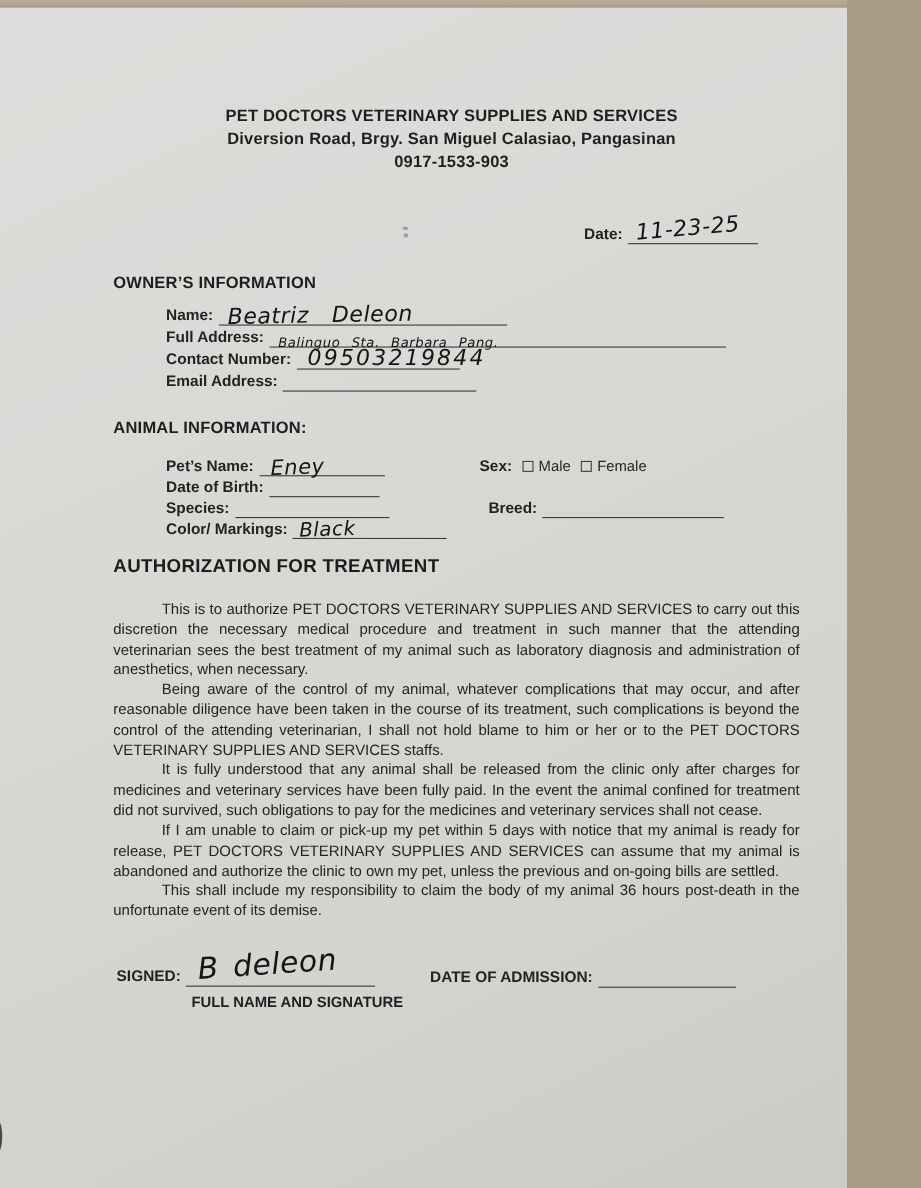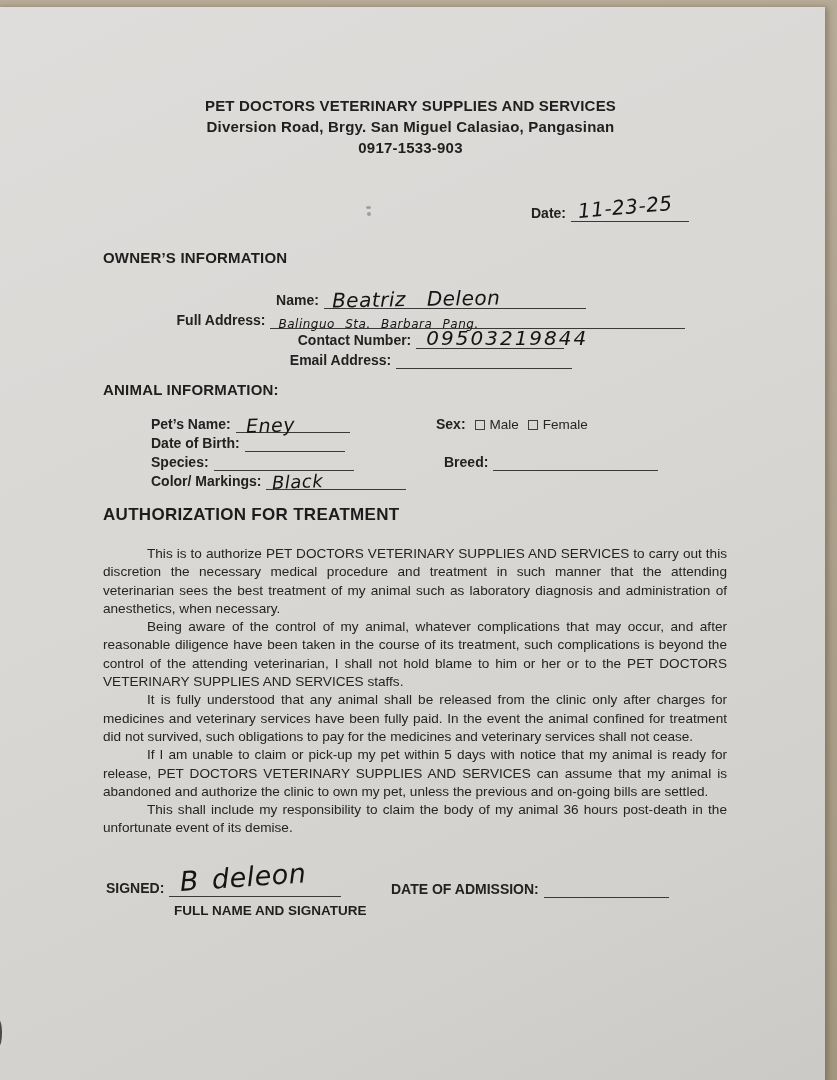--- a/index.html
+++ b/index.html
@@ -3,21 +3,21 @@
 <meta charset="utf-8">
 <style>
   html,body { margin:0; padding:0; }
   body {
     width:837px; height:1080px;
     background:#a89c87;
     font-family:"Liberation Sans", sans-serif;
     overflow:hidden;
   }
   .scene {
-    position:relative; width:837px; height:1080px;
+    position:relative; width:770px; height:1080px;
     background:linear-gradient(180deg,#b7ac98 0%,#ab9f8a 60%,#a3987f 100%);
     overflow:hidden;
   }
   .paper {
     position:absolute; left:-4px; top:7px; width:829px; height:1078px;
     background:linear-gradient(155deg,#dedddb 0%,#d9d8d5 40%,#d3d2cf 75%,#cbcac6 100%);
     box-shadow:3px 0 6px rgba(60,50,35,.35);
   }
   .sec { position:absolute; }
   .lbl { font-weight:bold; font-size:14px; color:#222; white-space:nowrap; }
@@ -38,21 +38,21 @@
   
   .date-row { left:535px; top:197px; }
   .date-row .uline { width:118px; }
   .hand-date { font-size:20px; left:8px; bottom:-2px; transform:rotate(-5deg); transform-origin:left bottom; }
   
   .sec-heading { font-weight:bold; font-size:15px; color:#1e1e1e; letter-spacing:.2px; }
   .owner-heading { left:107px; top:242px; }
   .animal-heading { left:107px; top:374px; }
   
   .fields { left:155px; }
-  .owner-fields { top:284px; width:560px;text-align:center; }
+  .owner-fields { top:271px; width:560px; }
   .frow { height:20px; position:relative; }
   .animal-fields { top:408px; width:600px; }
   .animal-fields .frow { height:19px; }
   .hand-name { font-size:20px; left:8px; bottom:-3px; word-spacing:14px; transform:rotate(-1deg); }
   .hand-addr { font-size:12px; left:8px; bottom:-3px; word-spacing:6px; }
   .hand-contact { font-size:20px; left:10px; bottom:-2px; letter-spacing:2px; }
   .hand-pet { font-size:19px; left:10px; bottom:-4px; transform:rotate(-2deg); }
   .hand-color { font-size:18px; left:6px; bottom:-3px; transform:rotate(-2deg); }
   .right-col { position:absolute; left:285px; top:0; white-space:nowrap; }
   .right-col-breed { position:absolute; left:293px; top:0; white-space:nowrap; }

